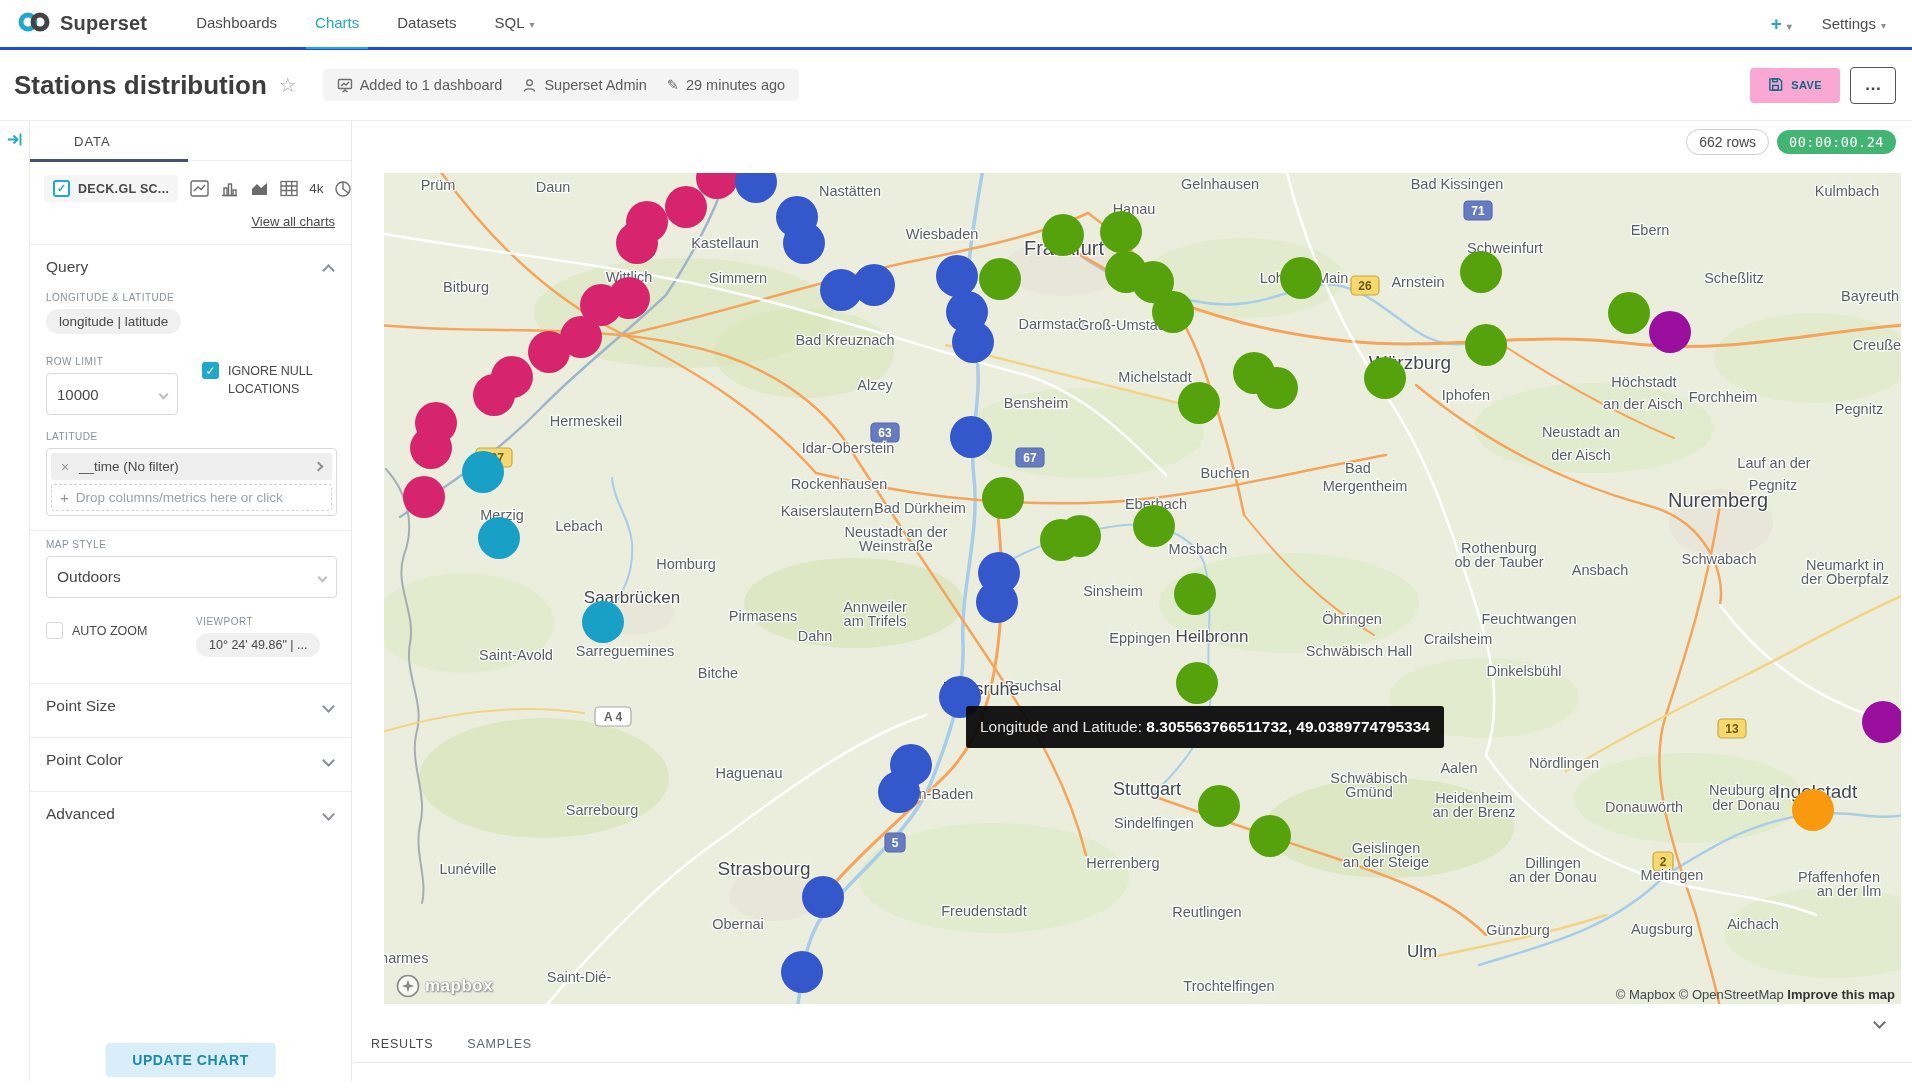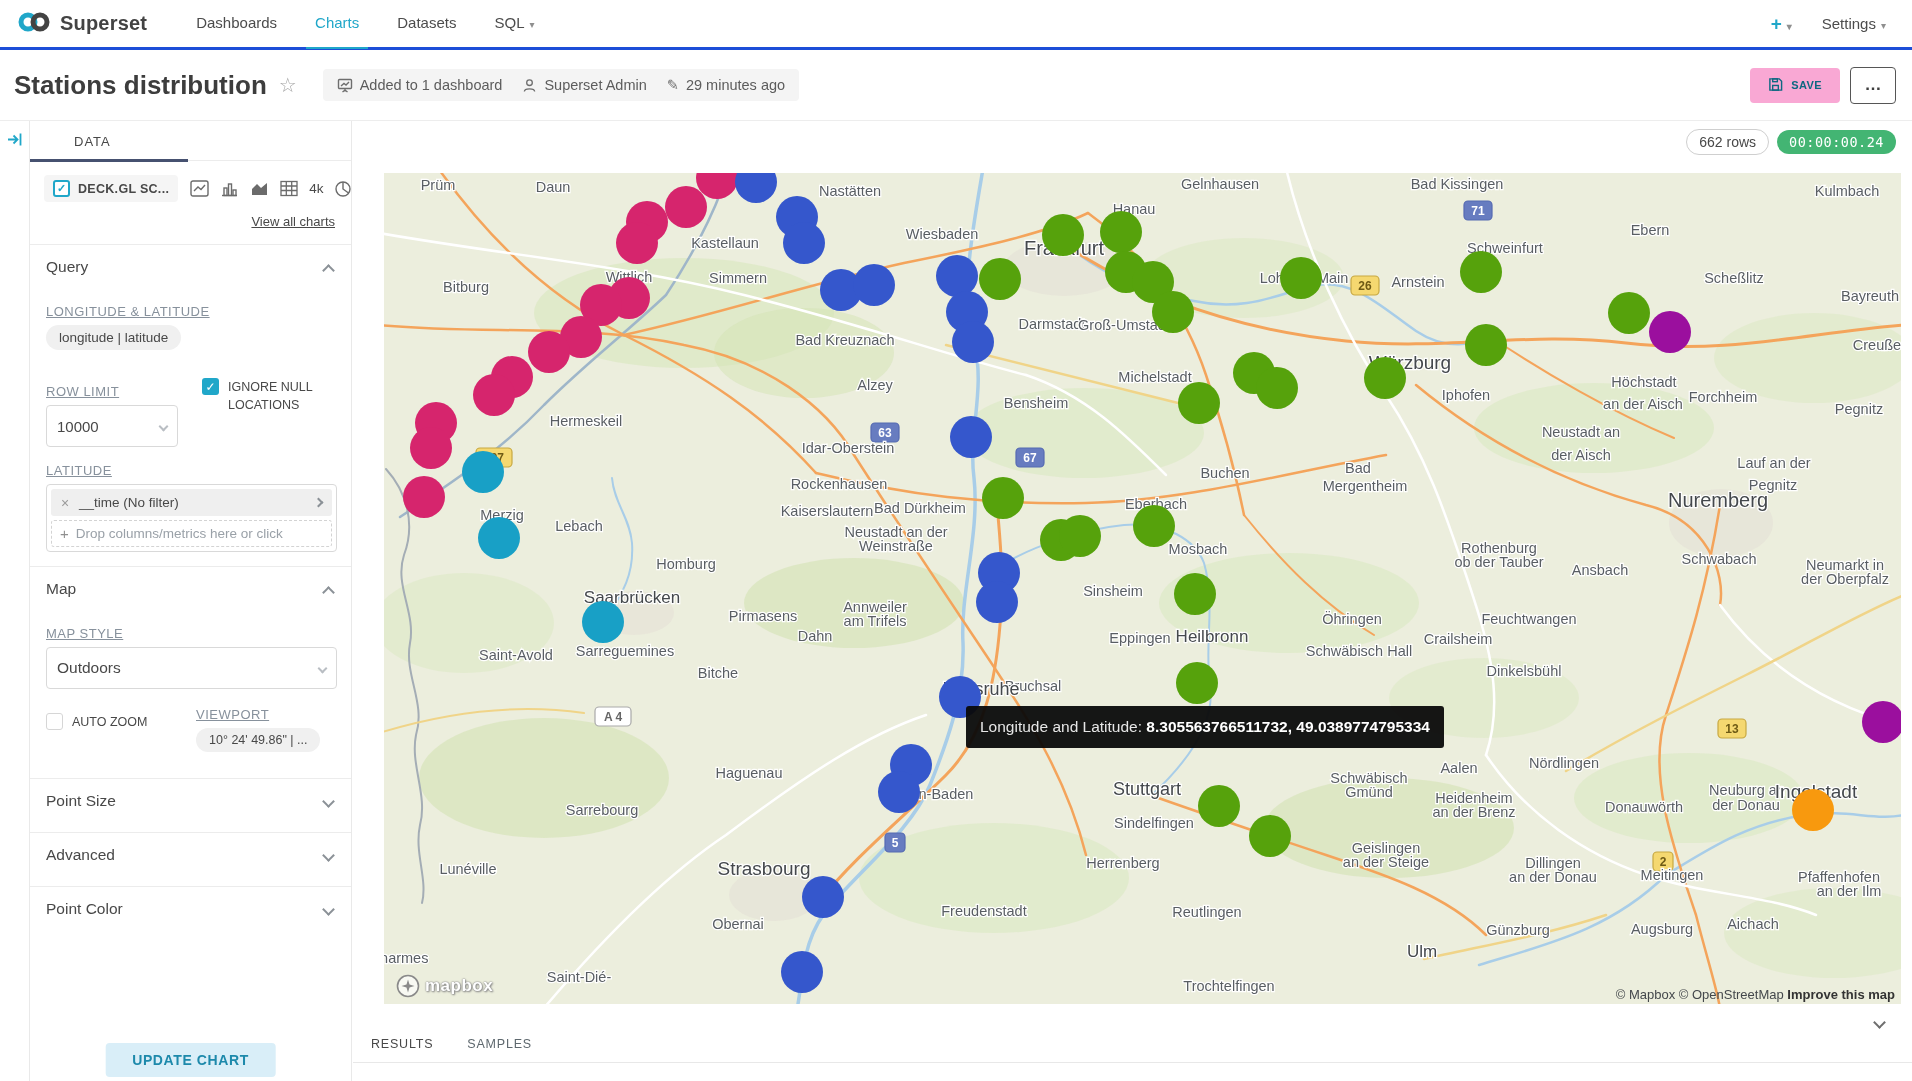--- a/index.html
+++ b/index.html
@@ -59,21 +59,21 @@
 
   .sect { border-top:1px solid #ececec; margin-top:14px; }
   .sect-h { display:flex; justify-content:space-between; align-items:center; padding:13px 18px 8px 16px; cursor:pointer; }
   .sect-title { font-size:15.5px; color:#484848; font-weight:500; }
   .chev { width:9px; height:9px; border-right:2px solid #8b9197; border-bottom:2px solid #8b9197; display:inline-block; }
   .chev.down { transform:rotate(45deg); }
   .chev.up { transform:rotate(-135deg); margin-top:6px; }
   .chev.small { width:7px; height:7px; }
   .chev.right { transform:rotate(-45deg); }
 
-  .flabel { font-size:13px; color:#87919c; letter-spacing:.5px; margin:20px 16px 6px 16px;text-decoration:underline; }
+  .flabel { font-size:10px; color:#87919c; letter-spacing:.5px; margin:8px 16px 6px 16px; }
   .pill { display:inline-block; margin-left:16px; background:#f0f0f0; border-radius:13px;
     padding:5px 13px; font-size:13.5px; color:#484848; white-space:nowrap; }
   .qrow { display:flex; margin-top:14px; }
   .qcol1 { margin-left:16px; width:132px; }
   .qcol2 { margin-left:24px; width:132px; }
   .fake-select { height:42px; border:1px solid #d9d9d9; border-radius:4px; display:flex;
     align-items:center; justify-content:space-between; padding:0 10px; font-size:15px; color:#484848; cursor:pointer; background:#fff; }
   .fake-select .chev { border-color:#b9bec3; }
   .cbrow { display:flex; gap:9px; align-items:flex-start; margin-top:18px; cursor:pointer; }
   .cb-filled { flex:none; width:17px; height:17px; background:#20a7c9; border-radius:3px; color:#fff;
@@ -280,24 +280,20 @@
             </span>
         </div>
         <div class="fadd">
           <span class="plus">+</span>
           <span>Drop columns/metrics here or click</span>
         </div>
       </div>
     </section>
 
     <section class="sect">
-      <div class="sect-h">
-        <span class="sect-title">Map</span>
-        <span class="chev up"></span>
-      </div>
       <div class="flabel">MAP STYLE</div>
       <div class="fake-select wide">
         <span style="font-size:15.5px">Outdoors</span>
         <span class="chev small down"></span>
       </div>
       <div class="qrow">
         <div class="qcol1">
           <div class="cbrow" style="margin-top:10px">
             <span class="cb-empty"></span>
             <span class="cb-label" style="width:auto;white-space:nowrap">AUTO ZOOM</span>
@@ -312,27 +308,27 @@
     </section>
 
     <section class="sect">
       <div class="sect-h">
         <span class="sect-title">Point Size</span>
         <span class="chev down"></span>
       </div>
     </section>
     <section class="sect">
       <div class="sect-h">
-        <span class="sect-title">Advanced</span>
+        <span class="sect-title">Point Color</span>
         <span class="chev down"></span>
       </div>
     </section>
     <section class="sect">
       <div class="sect-h">
-        <span class="sect-title">Point Color</span>
+        <span class="sect-title">Advanced</span>
         <span class="chev down"></span>
       </div>
     </section>
 
     <button id="update-chart">UPDATE CHART</button>
   </aside>
 
   <main id="canvas">
     <div class="run-badges">
       <span id="rows-badge">662 rows</span>

